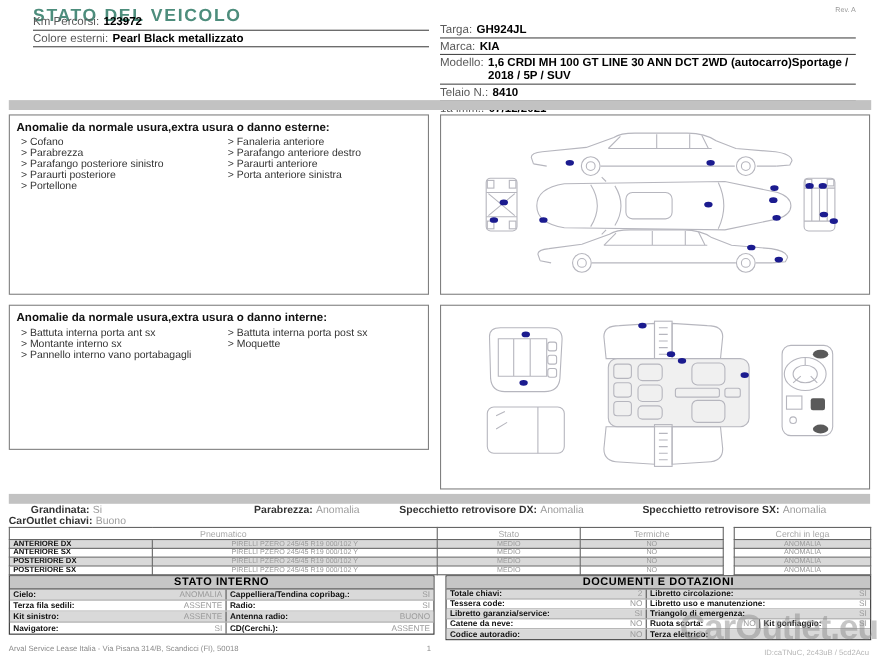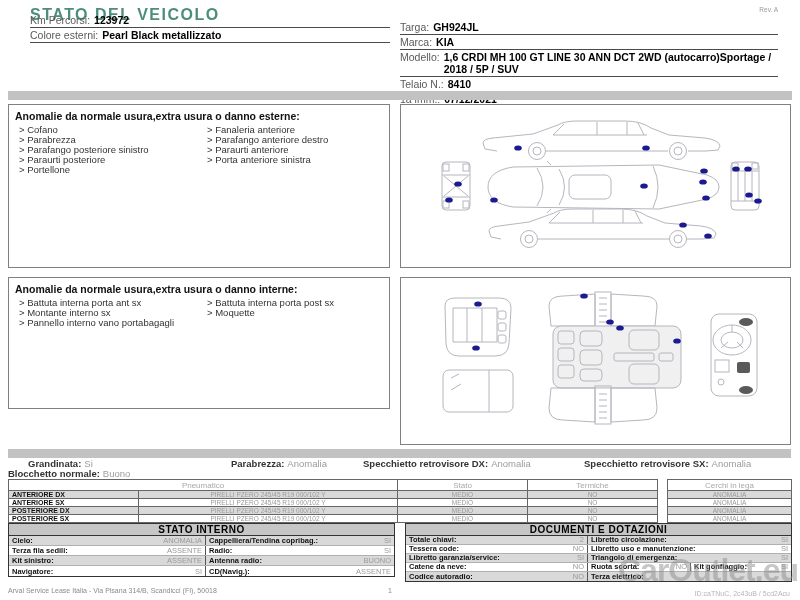--- a/index.html
+++ b/index.html
@@ -258,21 +258,21 @@
         <ellipse cx="276" cy="63" rx="3.8" ry="2.6" fill="#1b1b8f"></ellipse>
       </svg>
   </div>
 
   <div class="graybar bar2"></div>
 
   <div class="sum" style="left:8px; top:459px;margin-left:20px;"><b>Grandinata:</b><i>Si</i></div>
   <div class="sum" style="left:231px; top:459px;"><b>Parabrezza:</b><i>Anomalia</i></div>
   <div class="sum" style="left:363px; top:459px;"><b>Specchietto retrovisore DX:</b><i>Anomalia</i></div>
   <div class="sum" style="left:584px; top:459px;"><b>Specchietto retrovisore SX:</b><i>Anomalia</i></div>
-  <div class="sum" style="left:8px; top:469px;"><b>Blocchetto normale:</b><i>Buono</i></div>
+  <div class="sum" style="left:8px; top:469px;"><b>CarOutlet chiavi:</b><i>Buono</i></div>
 
   <table class="tires-table">
     <colgroup>
         <col style="width:130px">
         <col style="width:259px">
         <col style="width:130px">
         <col style="width:130px">
       </colgroup>
     <tbody>
         <tr class="t-head">
@@ -358,21 +358,21 @@
           <span class="bt-lbl">Antenna radio:</span>
           <span class="bt-val">BUONO</span>
         </div>
     </div>
     <div class="bt-row">
       <div class="bt-cell" style="width:197px">
           <span class="bt-lbl">Navigatore:</span>
           <span class="bt-val">SI</span>
         </div>
       <div class="bt-cell" style="width:188px">
-          <span class="bt-lbl">CD(Navig.):</span>
+          <span class="bt-lbl">CD(Cerchi.):</span>
           <span class="bt-val">ASSENTE</span>
         </div>
     </div>
   </div>
 
   <div class="bt bt-doc">
     <div class="bt-head">DOCUMENTI E DOTAZIONI</div>
     <div class="bt-row odd">
       <div class="bt-cell" style="width:182px">
           <span class="bt-lbl">Totale chiavi:</span>

